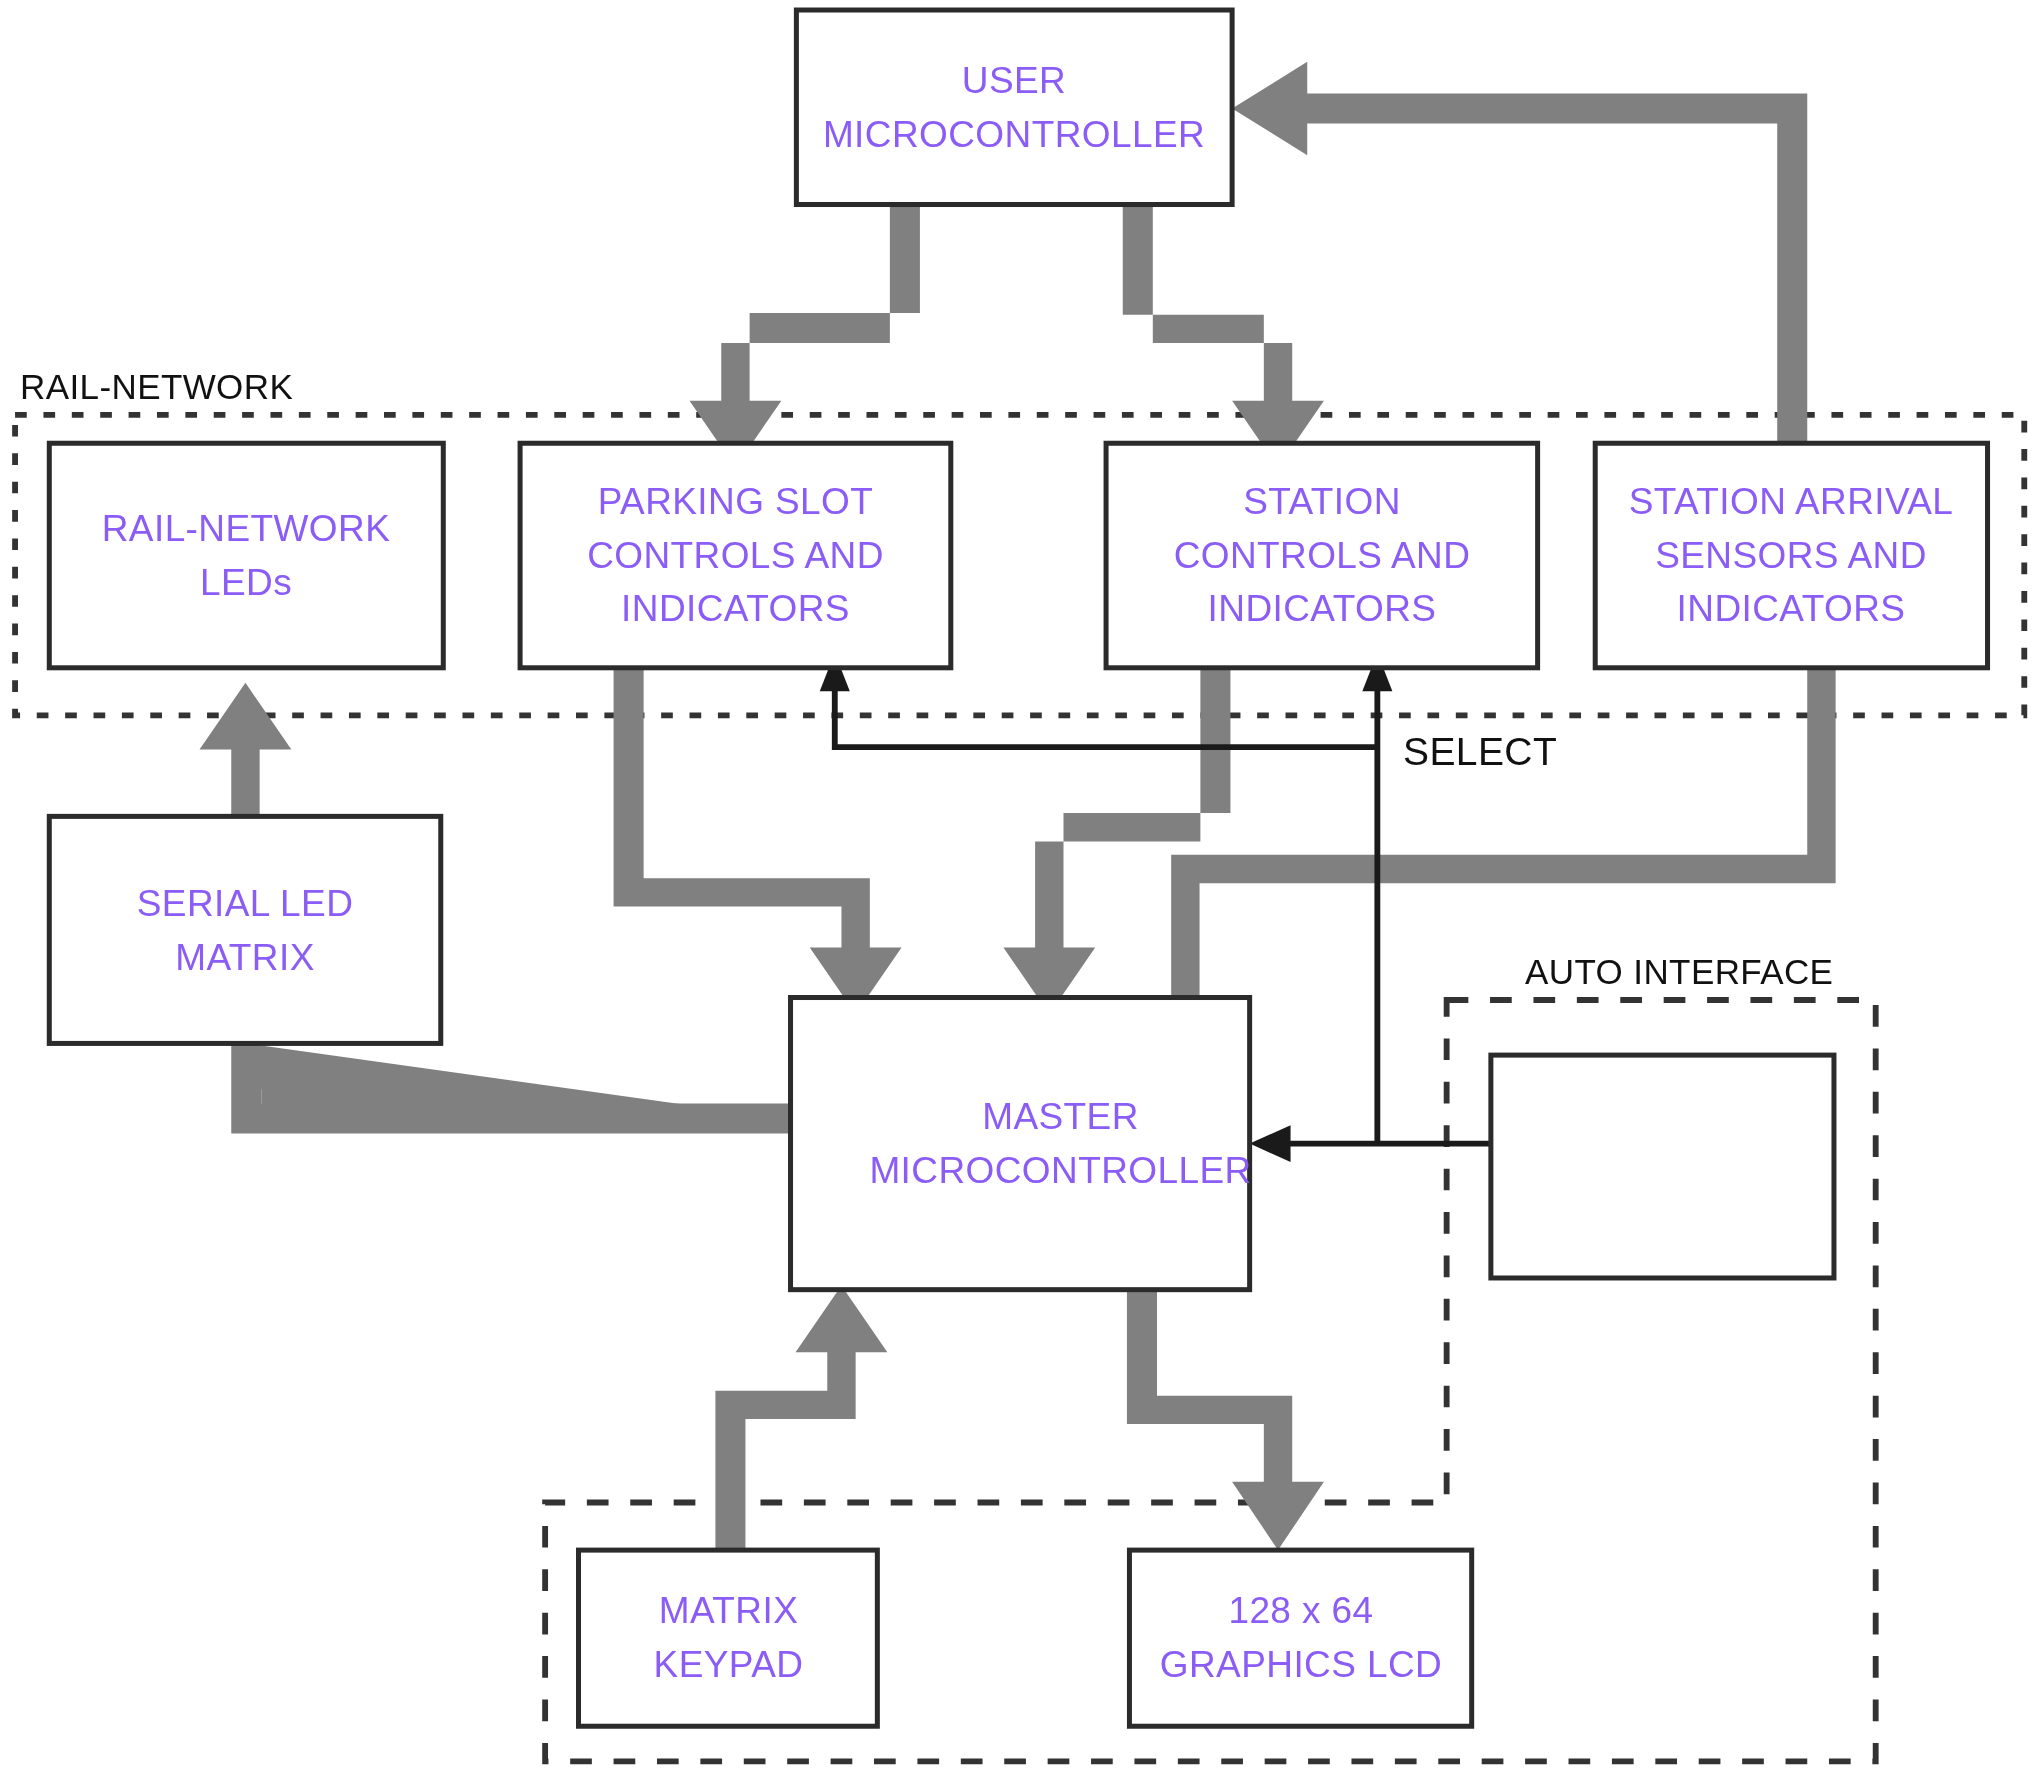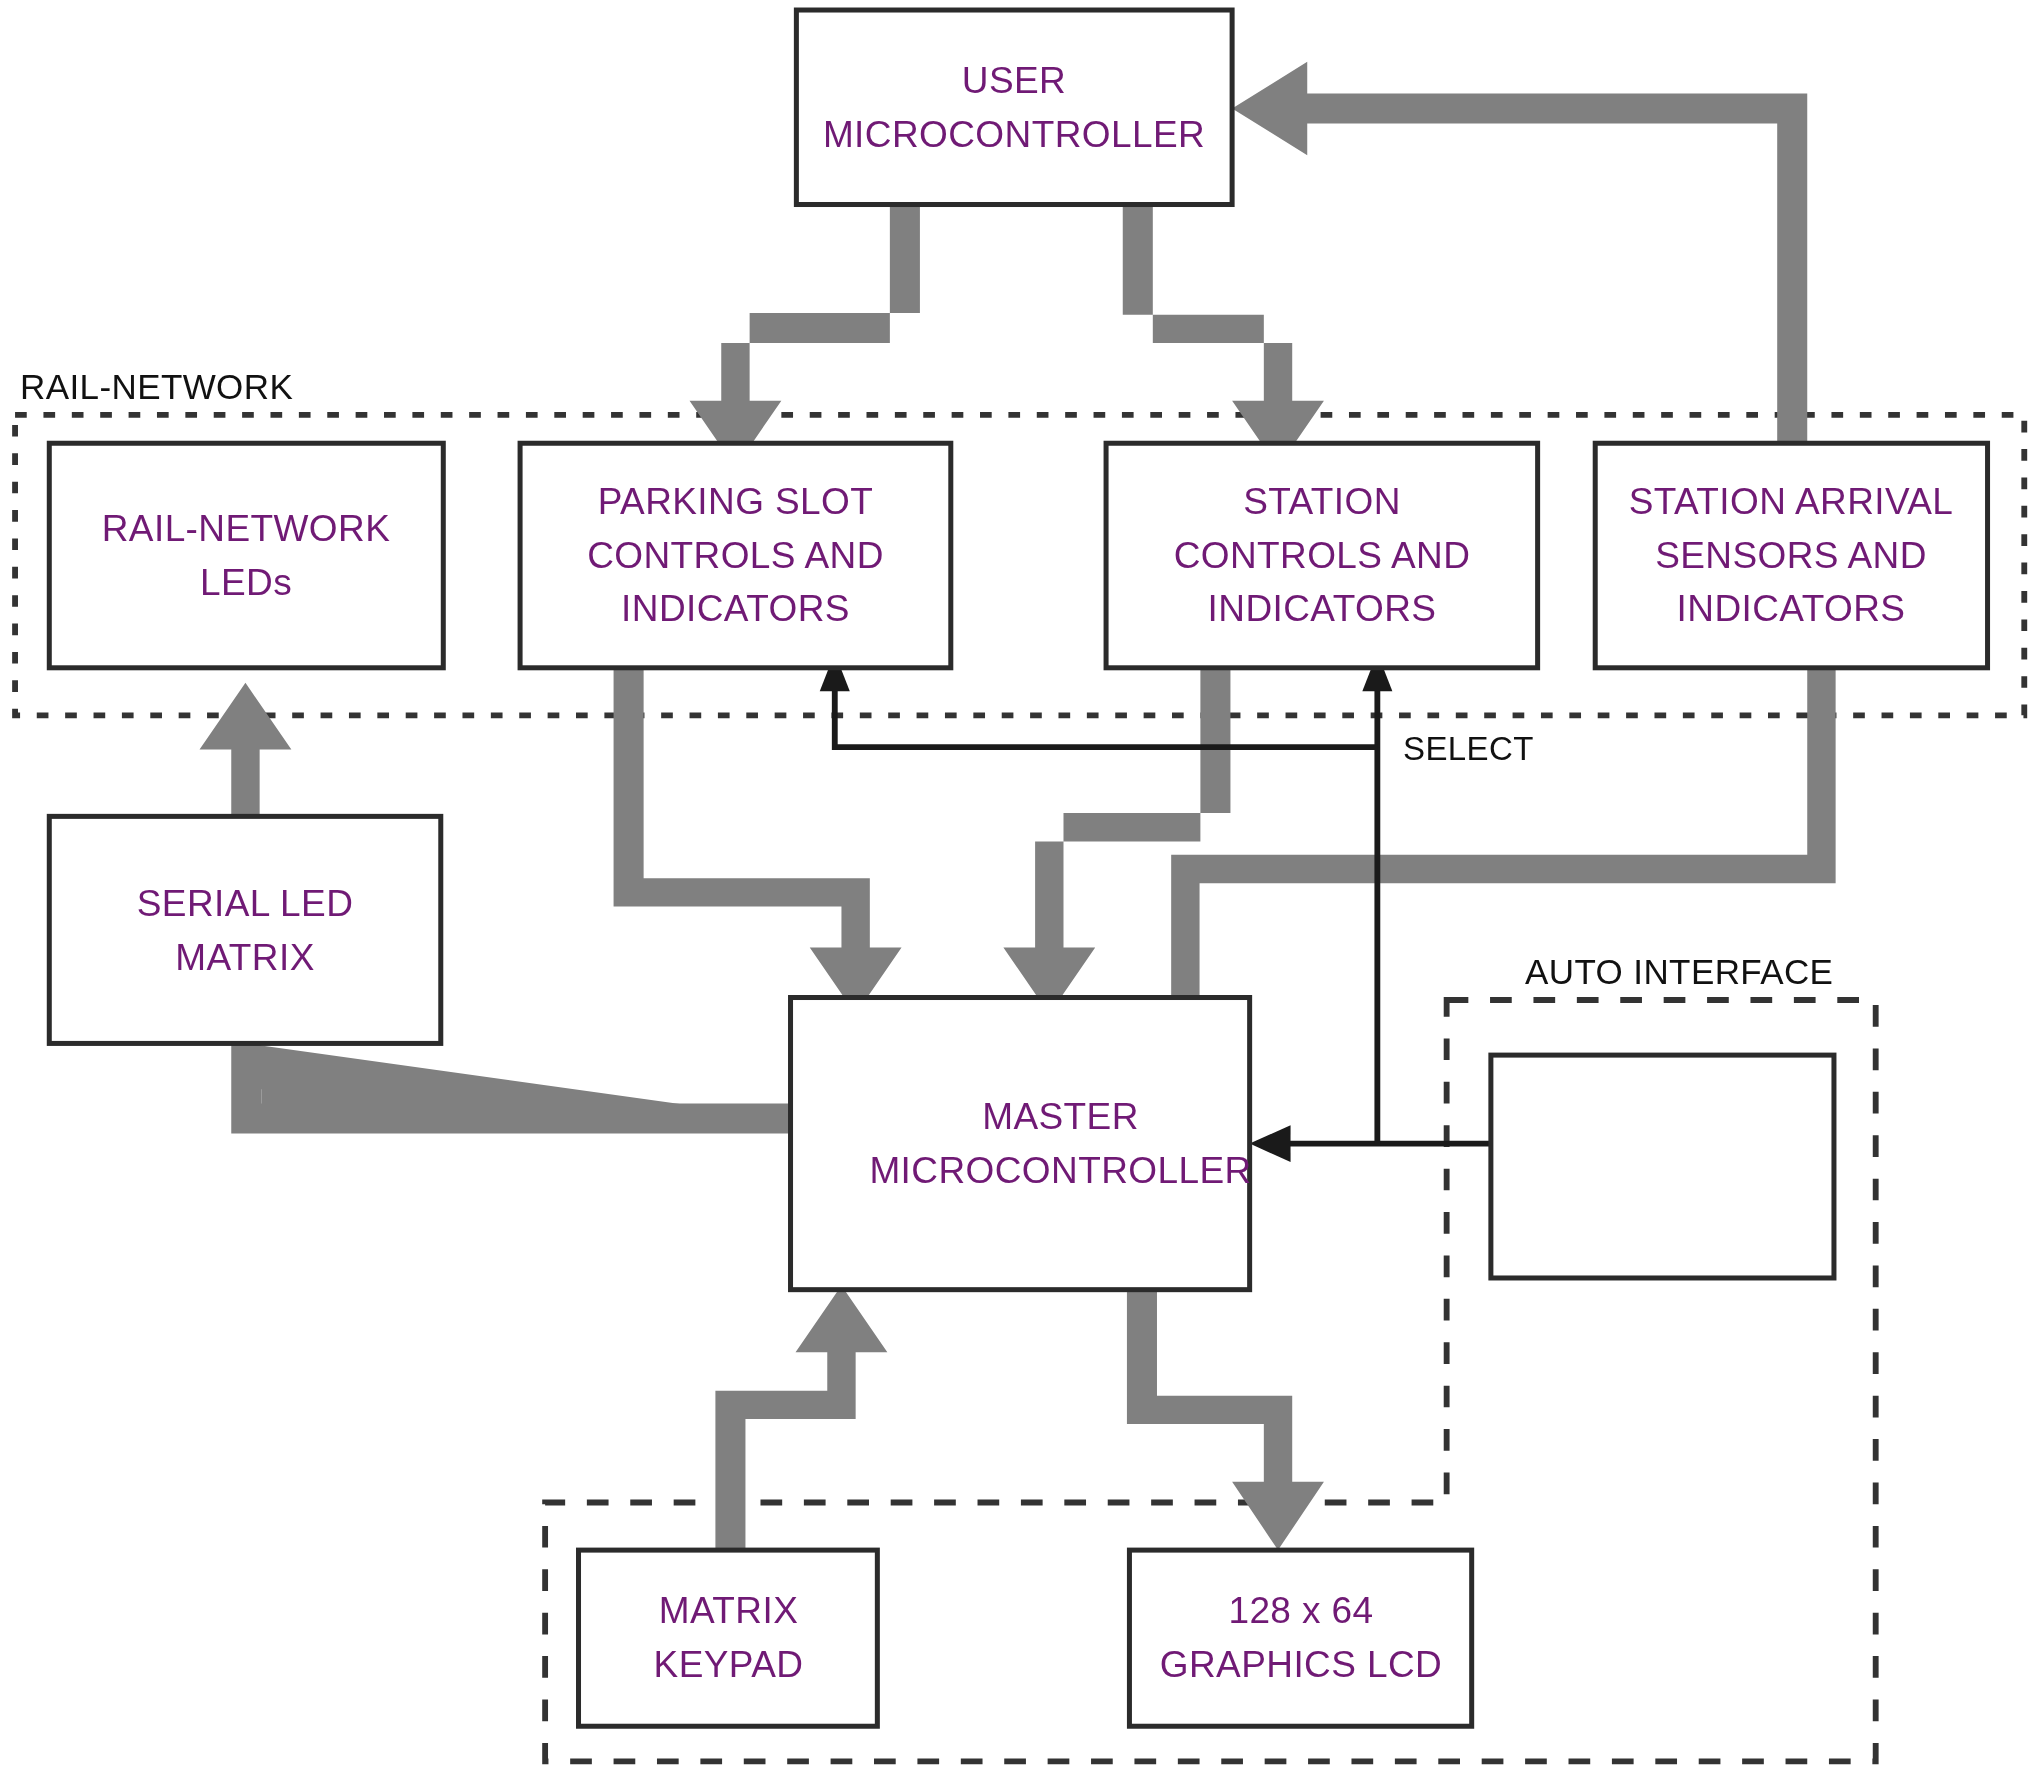--- a/index.html
+++ b/index.html
@@ -3,41 +3,41 @@
 <meta charset="utf-8">
 <style>
   html,body{margin:0;padding:0;background:#ffffff;}
   body{font-family:"Liberation Sans", sans-serif;}
   #stage{position:relative;width:2036px;height:1783px;background:#fff;overflow:hidden;}
   svg{position:absolute;top:0;left:0;width:2036px;height:1783px;}
   .node-label{
     position:absolute;
     display:flex;align-items:center;justify-content:center;
     text-align:center;
-    color:#701a75;
+    color:#8b5cf6;
     font-family:"Liberation Sans", sans-serif;
     font-size:37px;
     line-height:1.45;
     letter-spacing:0.4px;
     pointer-events:none;
     white-space:pre-line;
   }
   .group-label{
     position:absolute;
     color:#111;
     font-family:"Liberation Sans", sans-serif;
     font-size:35px;
     letter-spacing:0.4px;
     white-space:nowrap;
   }
   .edge-label{
     position:absolute;
     color:#111;
     font-family:"Liberation Sans", sans-serif;
-    font-size:33px;
+    font-size:39px;
     letter-spacing:0.4px;
     white-space:nowrap;
   }
 </style>
 </head>
 <body>
 
 <div id="stage">
 
   <svg viewBox="0 0 2439 2136" xmlns="http://www.w3.org/2000/svg">

